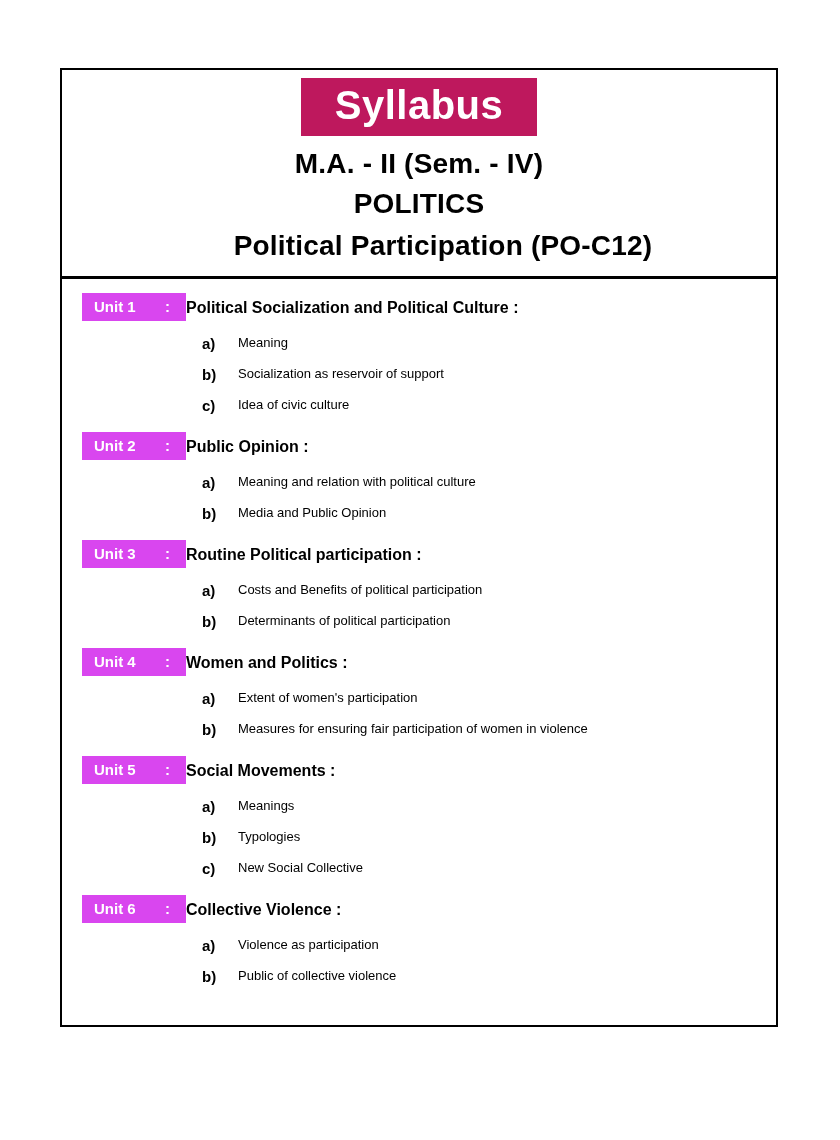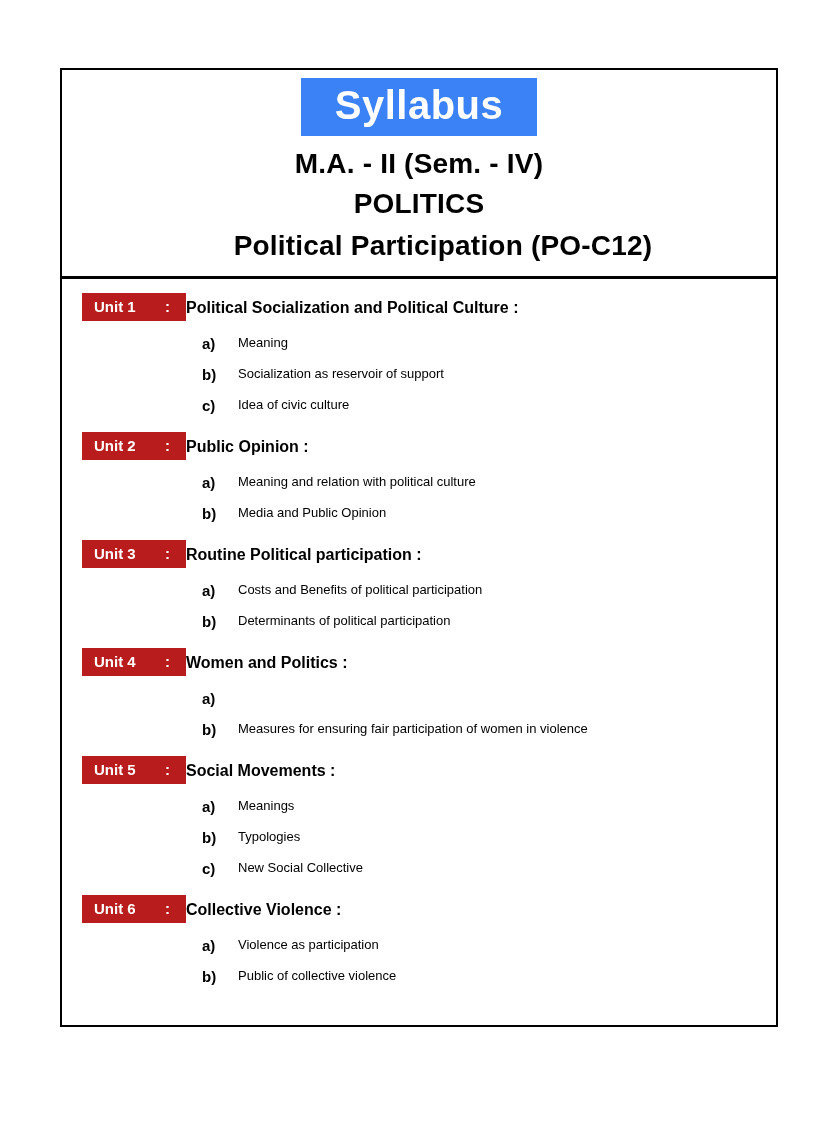--- a/index.html
+++ b/index.html
@@ -24,21 +24,21 @@
     background: #ffffff;
   }
   
   .header {
     border-bottom: 3px solid #000000;
     padding: 8px 0 12px 0;
     text-align: center;
   }
   .syllabus-banner {
     display: inline-block;
-    background: #3b82f6;
+    background: #be185d;
     color: #ffffff;
     font-size: 40px;
     font-weight: bold;
     line-height: 1.05;
     padding: 6px 34px 10px 34px;
     letter-spacing: 0.5px;
   }
   .hdr-line {
     font-size: 28px;
     font-weight: bold;
@@ -55,21 +55,21 @@
   .unit-block {
     position: relative;
     padding-left: 20px;
   }
   .unit-head {
     display: flex;
     align-items: flex-start;
     margin-bottom: 4px;
   }
   .unit-tag {
-    background: #b91c1c;
+    background: #d946ef;
     color: #ffffff;
     font-size: 15px;
     font-weight: bold;
     width: 104px;
     box-sizing: border-box;
     padding: 5px 0 6px 0;
     display: flex;
     justify-content: space-between;
     flex: 0 0 auto;
   }
@@ -173,20 +173,21 @@
       <div class="unit-block">
         <div class="unit-head">
           <div class="unit-tag">
             <span class="lbl">Unit 4</span>
             <span class="colon">:</span>
           </div>
           <div class="unit-title">Women and Politics :</div>
         </div>
         <div class="topic-row">
           <div class="topic-letter">a)</div>
+          <div class="topic-text">Extent of women's participation</div>
         </div>
         <div class="topic-row">
           <div class="topic-letter">b)</div>
           <div class="topic-text">Measures for ensuring fair participation of women in violence</div>
         </div>
       </div>
       <div class="unit-gap"></div>
       <div class="unit-block">
         <div class="unit-head">
           <div class="unit-tag">

